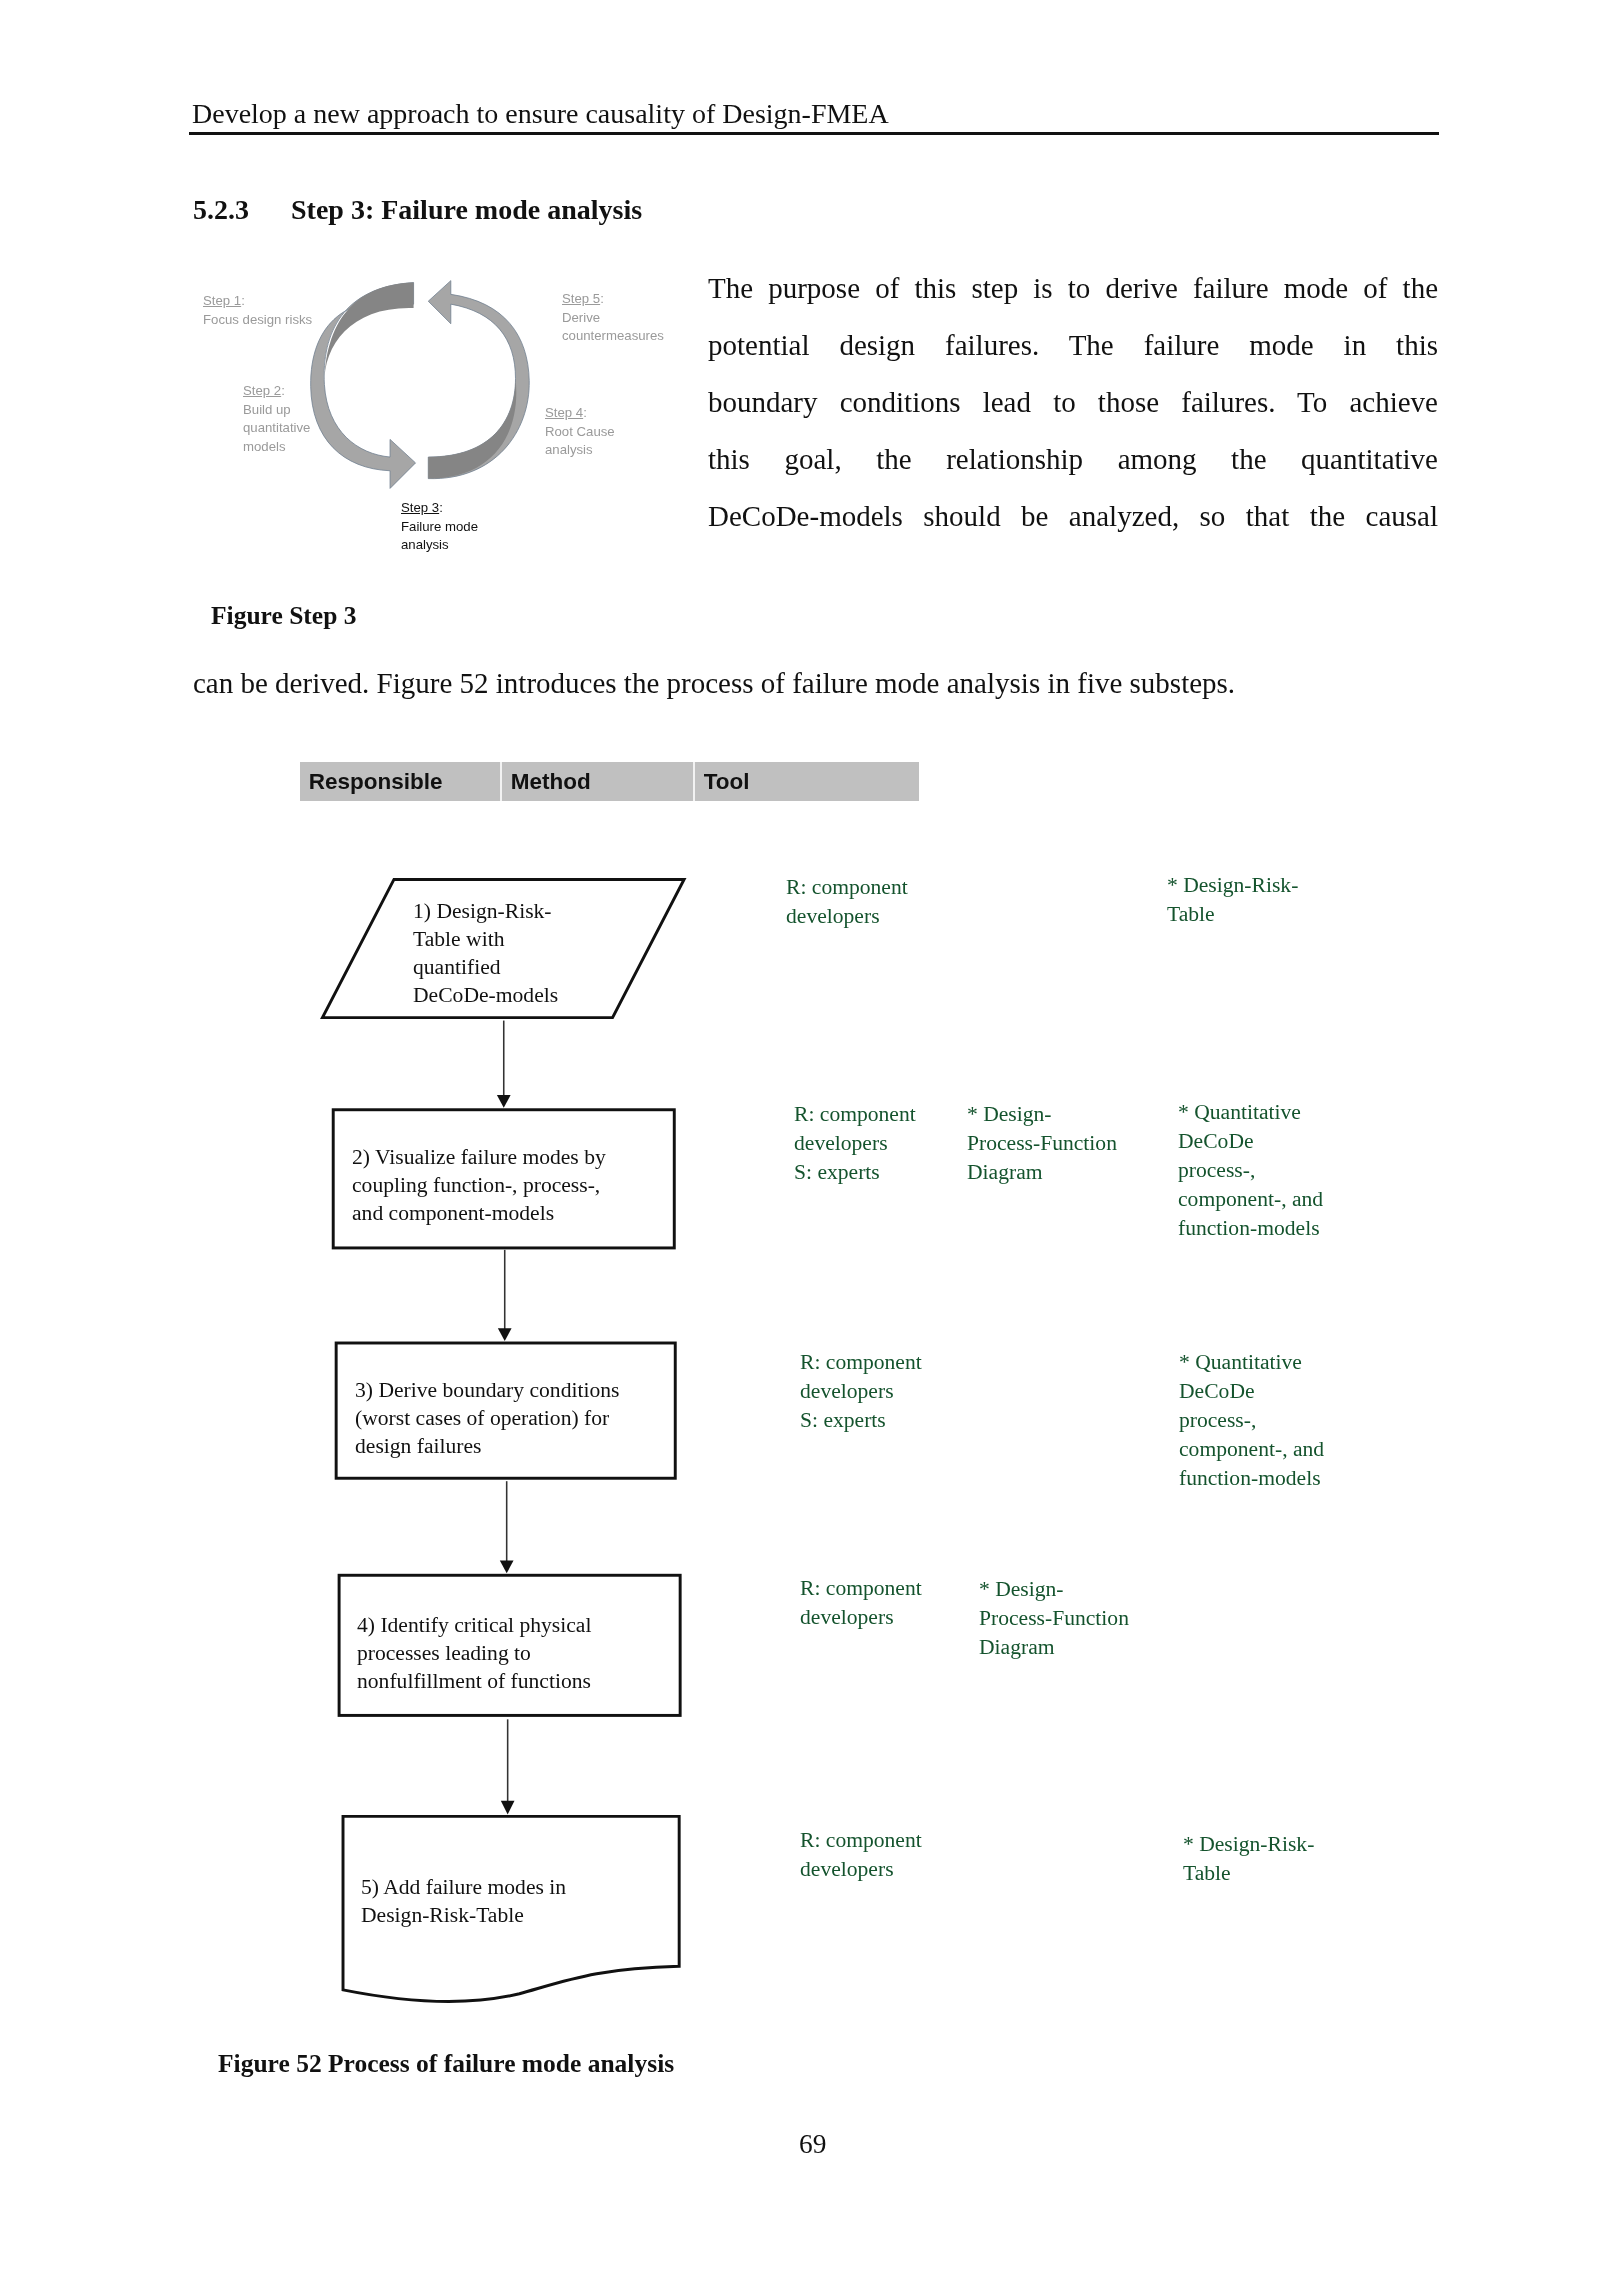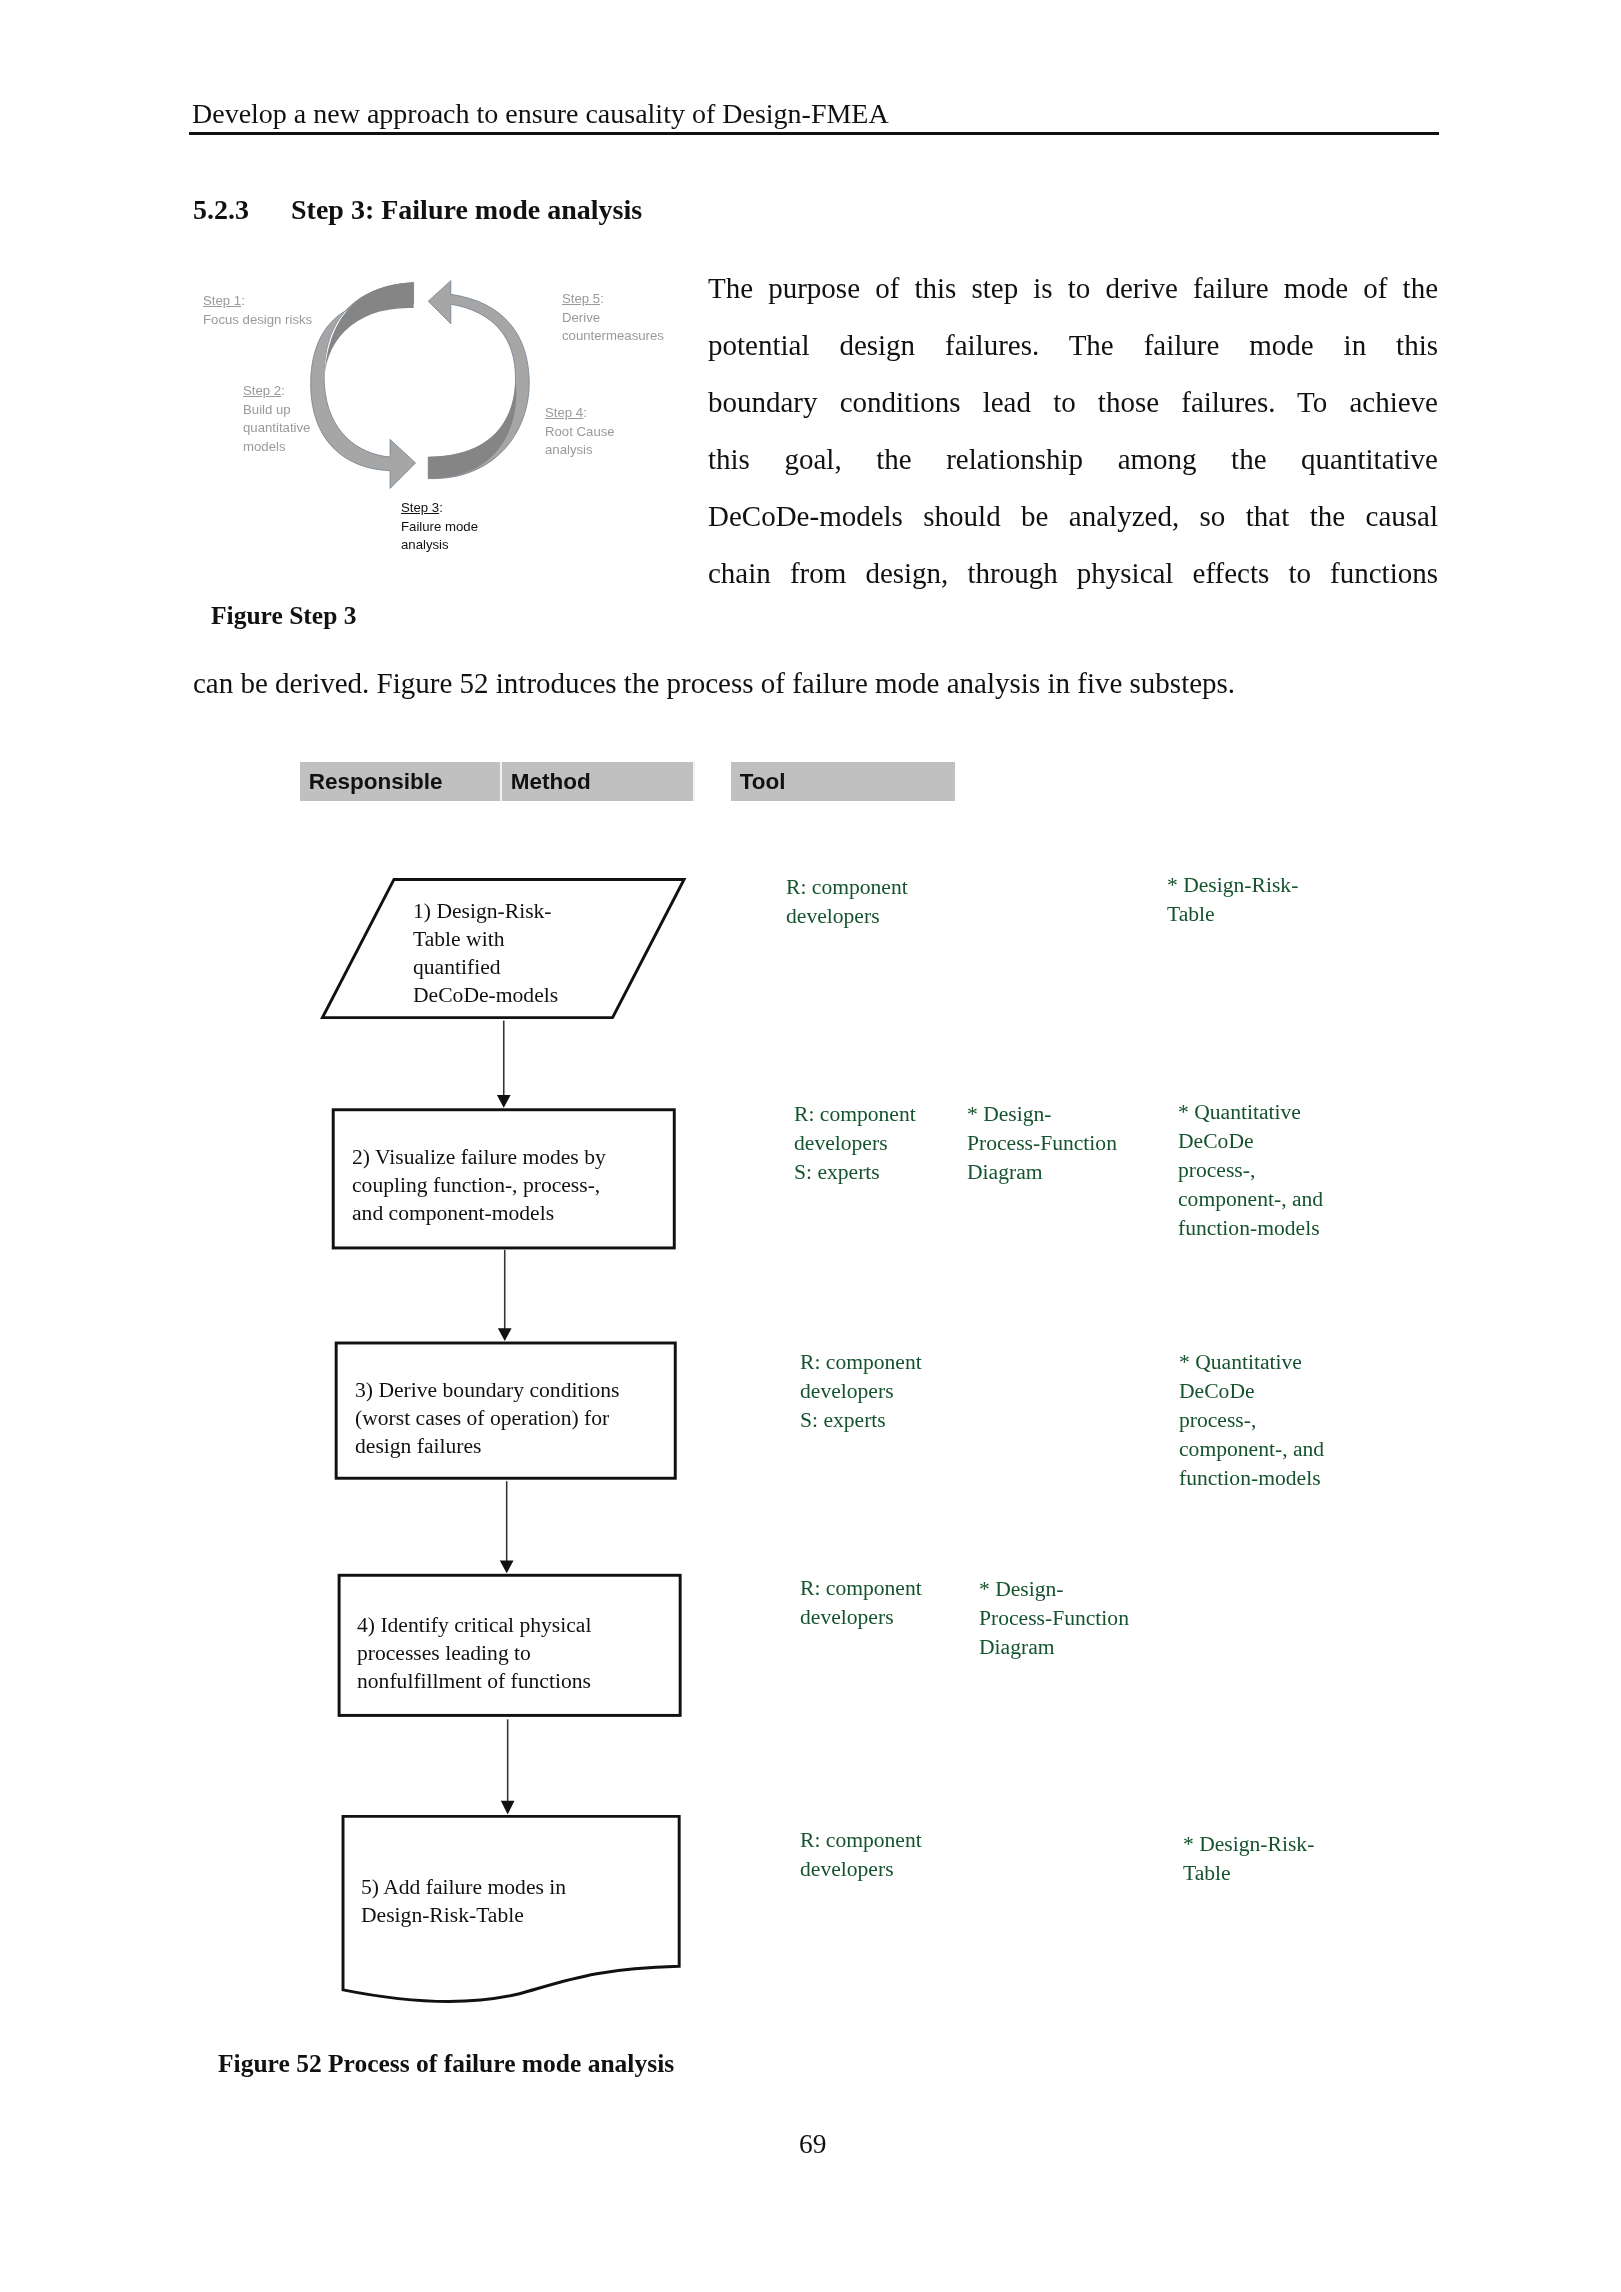--- a/index.html
+++ b/index.html
@@ -98,28 +98,27 @@
   <span>countermeasures</span>
 </div>
 <div class="abs fig-step-caption">Figure Step 3</div>
 
 <div class="abs body-text para-right">
   <div>The purpose of this step is to derive failure mode of the</div>
   <div>potential design failures. The failure mode in this</div>
   <div>boundary conditions lead to those failures. To achieve</div>
   <div>this goal, the relationship among the quantitative</div>
   <div>DeCoDe-models should be analyzed, so that the causal</div>
-  <div>chain from design, through physical effects to functions</div>
 </div>
 <div class="abs body-text para-last">can be derived. Figure 52 introduces the process of failure mode analysis in five substeps.</div>
 
 <div class="abs proc-header">
   <div class="cell" style="width:202px;">Responsible</div>
   <div class="cell" style="width:193px;">Method</div>
-  <div class="cell" style="width:224px;margin-left:36px;">Tool</div>
+  <div class="cell" style="width:224px;">Tool</div>
 </div>
 
 <div class="abs box-text" style="left:413px;top:897px;">
   <div>1) Design-Risk-</div>
   <div>Table with</div>
   <div>quantified</div>
   <div>DeCoDe-models</div>
 </div>
 <div class="abs box-text" style="left:352px;top:1143px;">
   <div>2) Visualize failure modes by</div>

